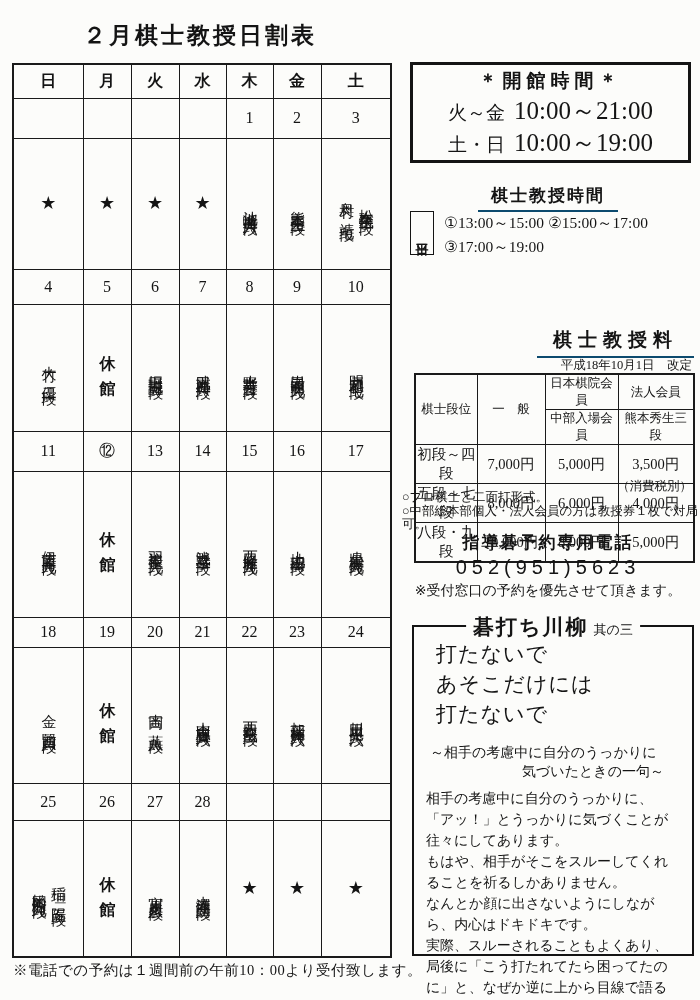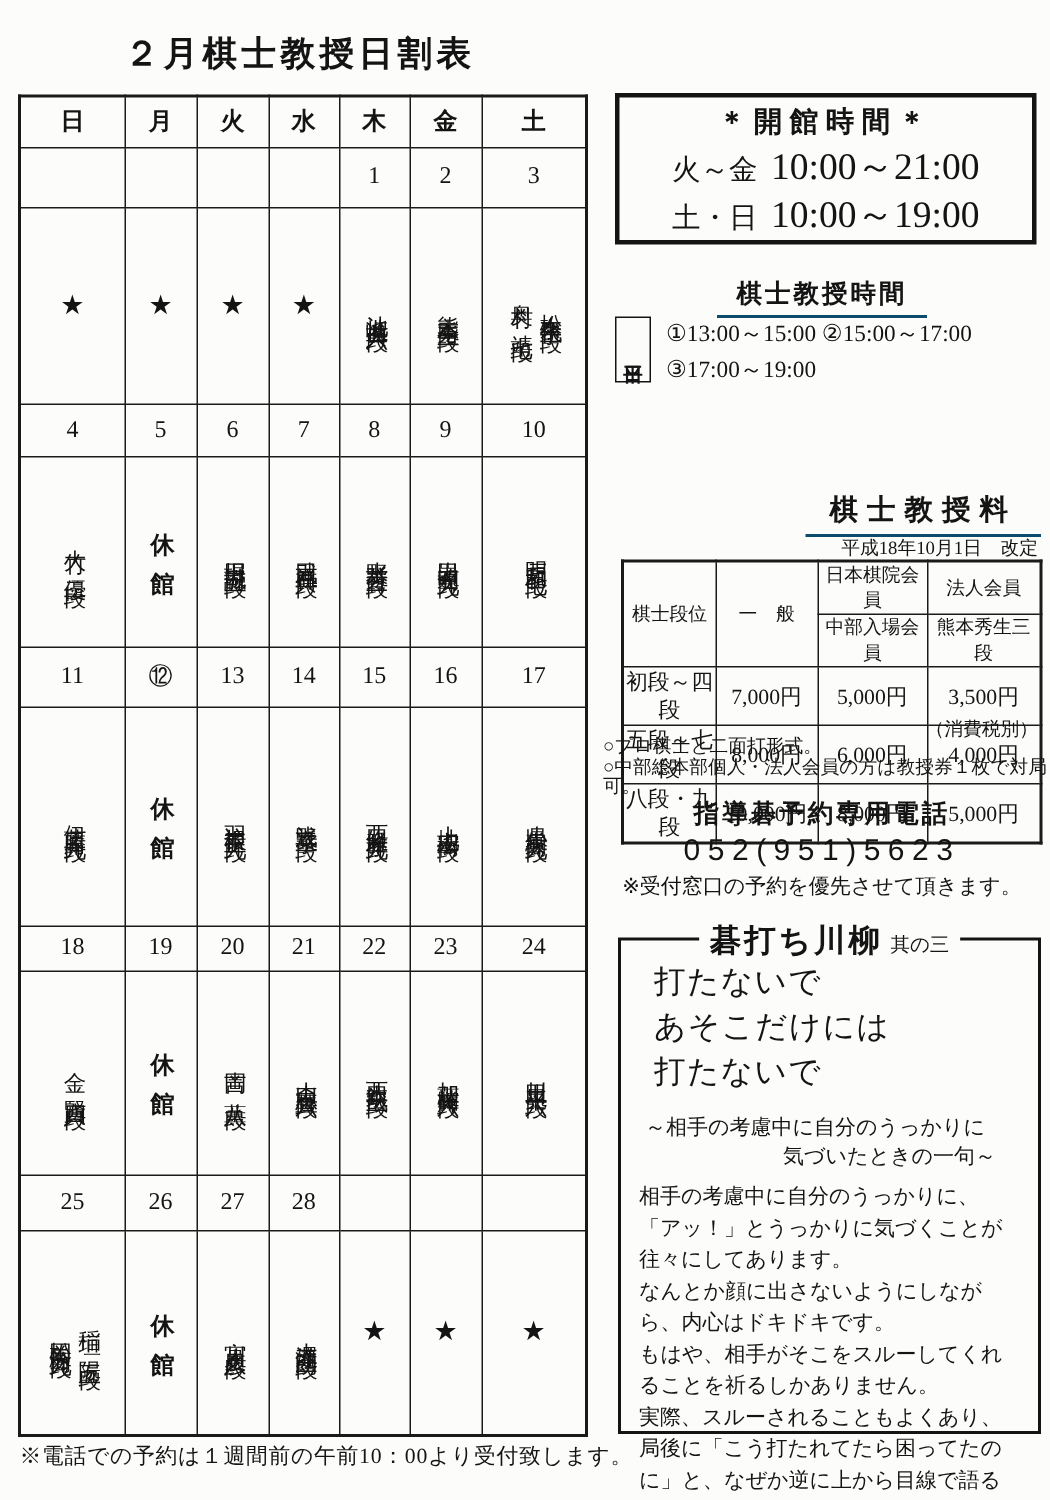--- a/index.html
+++ b/index.html
@@ -335,21 +335,21 @@
       <div>打たないで</div>
       <div>あそこだけには</div>
       <div>打たないで</div>
     </div>
     <div class="caption">
       <div class="cap1">～相手の考慮中に自分のうっかりに</div>
       <div class="cap2">気づいたときの一句～</div>
     </div>
     <div class="senryu-body" id="senryu-body">
         <p>相手の考慮中に自分のうっかりに、「アッ！」とうっかりに気づくことが往々にしてあります。</p>
+        <p>もはや、相手がそこをスルーしてくれることを祈るしかありません。</p>
         <p>なんとか顔に出さないようにしながら、内心はドキドキです。</p>
-        <p>もはや、相手がそこをスルーしてくれることを祈るしかありません。</p>
         <p>実際、スルーされることもよくあり、局後に「こう打たれてたら困ってたのに」と、なぜか逆に上から目線で語る光景もまた、よくあります。</p>
       </div>
   </div>
 
   <div class="footer-note">※電話での予約は１週間前の午前10：00より受付致します。</div>
 
 </div>
 
 </body></html>

